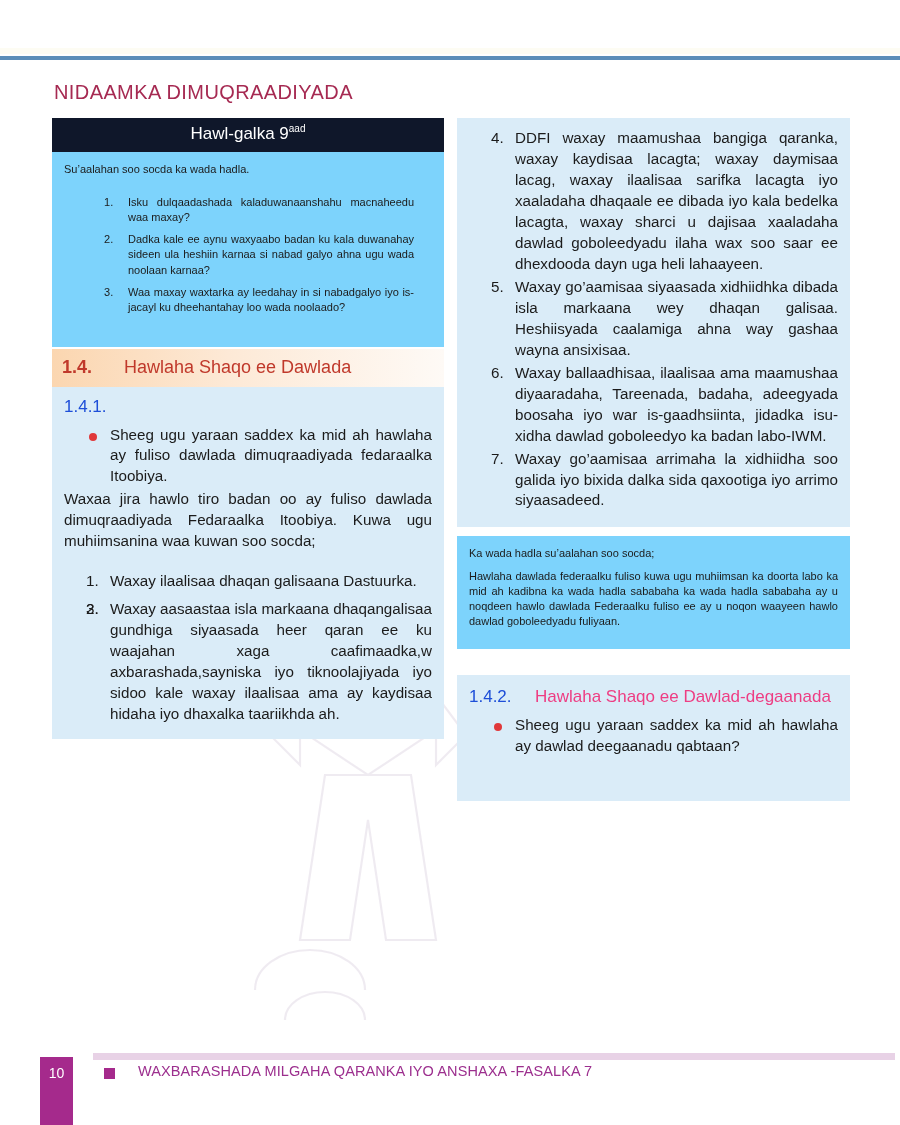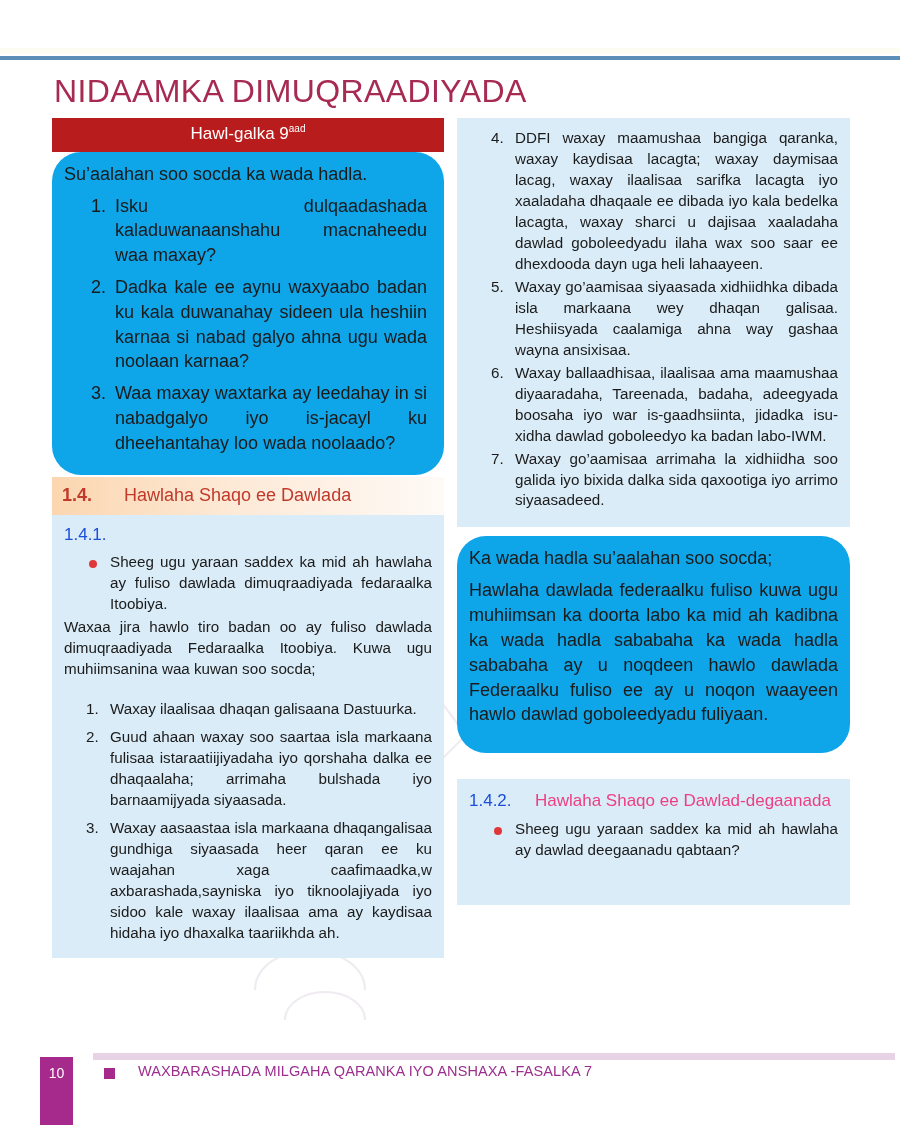--- a/index.html
+++ b/index.html
@@ -44,68 +44,67 @@
     width: 900px;
     height: 6px;
     background: #fdfcf3;
     z-index: 1;
   }
 
   
   .page-title {
     position: absolute;
     left: 54px;
-    top: 52px;
-    font-size: 32px;
+    top: 68px;
+    font-size: 20px;
     letter-spacing: 0.4px;
     color: #a62a52;
     font-weight: 400;
     z-index: 3;
     white-space: nowrap;
   }
 
   
   .col {
     position: absolute;
     top: 118px;
     z-index: 3;
   }
   .col-left  { left: 52px;  width: 392px; }
   .col-right { left: 457px; width: 393px; }
 
   
   .activity-header {
-    background: #b91c1c;
+    background: #0f172a;
     color: #ffffff;
     text-align: center;
     font-size: 17px;
     padding: 7px 0 8px 0;
     line-height: 1.1;
   }
   .activity-header sup {
     font-size: 10px;
     vertical-align: super;
     line-height: 0;
   }
   .activity-body {
-    background: #0ea5e9;
+    background: #7dd3fc;
     padding: 10px 12px 14px 12px;
-    font-size: 18px;
+    font-size: 11px;
     line-height: 1.38;
     color: #1b1b1b;
-    border-radius: 29px;
   }
   .activity-body p {
     margin: 0 0 7px 0;
   }
   .activity-body p.just { text-align: justify; }
 
   
   ol.qlist {
-    margin: 5px;
+    margin: 18px;
     padding: 0 0 0 0;
     list-style: none;
     counter-reset: q;
   }
   ol.qlist > li {
     counter-increment: q;
     position: relative;
     padding-left: 46px;
     margin-bottom: 7px;
     text-align: justify;
@@ -290,42 +289,42 @@
   </div>
 
   <div class="blue-box flush-top">
     <div class="h3">
       <span class="num">1.4.1.</span>
     </div>
     <div class="bullet-item">Sheeg ugu yaraan saddex ka mid ah hawlaha ay fuliso dawlada dimuqraadiyada fedaraalka Itoobiya.</div>
     <p>Waxaa jira hawlo tiro badan oo ay fuliso dawlada dimuqraadiyada Fedaraalka Itoobiya. Kuwa ugu muhiimsanina waa kuwan soo socda;</p>
     <ol class="nlist">
       <li><span class="n">1.</span><span>Waxay ilaalisaa dhaqan galisaana Dastuurka.</span></li>
-      <li><span class="n">2.</span><span>Guud ahaan waxay soo saartaa isla markaana fulisaa istaraatiijiyadaha iyo qorshaha dalka ee dhaqaalaha; arrimaha bulshada iyo barnaamijyada siyaasada.</span></li>
+      <li><span class="n">2.</span></li>
       <li><span class="n">3.</span><span>Waxay aasaastaa isla markaana dhaqangalisaa gundhiga siyaasada heer qaran ee ku waajahan xaga caafimaadka,w axbarashada,sayniska iyo tiknoolajiyada iyo sidoo kale waxay ilaalisaa ama ay kaydisaa hidaha iyo dhaxalka taariikhda ah.</span></li>
     </ol>
   </div>
 
 </div>
 
 <div class="col col-right">
 
   <div class="blue-box">
     <ol class="nlist tight">
       <li><span class="n">4.</span><span>DDFI waxay maamushaa bangiga qaranka, waxay kaydisaa lacagta; waxay daymisaa lacag, waxay ilaalisaa sarifka lacagta iyo xaaladaha dhaqaale ee dibada iyo kala bedelka lacagta, waxay sharci u dajisaa xaaladaha dawlad goboleedyadu ilaha wax soo saar ee dhexdooda dayn uga heli lahaayeen.</span></li>
       <li><span class="n">5.</span><span>Waxay go’aamisaa siyaasada xidhiidhka dibada isla markaana wey dhaqan galisaa. Heshiisyada caalamiga ahna way gashaa wayna ansixisaa.</span></li>
       <li><span class="n">6.</span><span>Waxay ballaadhisaa, ilaalisaa ama maamushaa diyaaradaha, Tareenada, badaha, adeegyada boosaha iyo war is-gaadhsiinta, jidadka isu-xidha dawlad goboleedyo ka badan labo-IWM.</span></li>
       <li><span class="n">7.</span><span>Waxay go’aamisaa arrimaha la xidhiidha soo galida iyo bixida dalka sida qaxootiga iyo arrimo siyaasadeed.</span></li>
     </ol>
   </div>
 
   <div style="margin-top:9px;">
     <div class="activity-body">
       <p>Ka wada hadla su’aalahan soo socda;</p>
-      <p class="just" style="margin-bottom:12px;">Hawlaha dawlada federaalku fuliso kuwa ugu muhiimsan ka doorta labo ka mid ah kadibna ka wada hadla sababaha ka wada hadla sababaha ay u noqdeen hawlo dawlada Federaalku fuliso ee ay u noqon waayeen hawlo dawlad goboleedyadu fuliyaan.</p>
+      <p class="just" style="margin-bottom:6px;">Hawlaha dawlada federaalku fuliso kuwa ugu muhiimsan ka doorta labo ka mid ah kadibna ka wada hadla sababaha ka wada hadla sababaha ay u noqdeen hawlo dawlada Federaalku fuliso ee ay u noqon waayeen hawlo dawlad goboleedyadu fuliyaan.</p>
     </div>
   </div>
 
   <div class="blue-box" style="margin-top:26px; padding-bottom:42px;">
     <div class="h3">
       <span class="num">1.4.2.</span>
       <span class="txt">Hawlaha Shaqo ee Dawlad-degaanada</span>
     </div>
     <div class="bullet-item">Sheeg ugu yaraan saddex ka mid ah hawlaha ay dawlad deegaanadu qabtaan?</div>
   </div>

